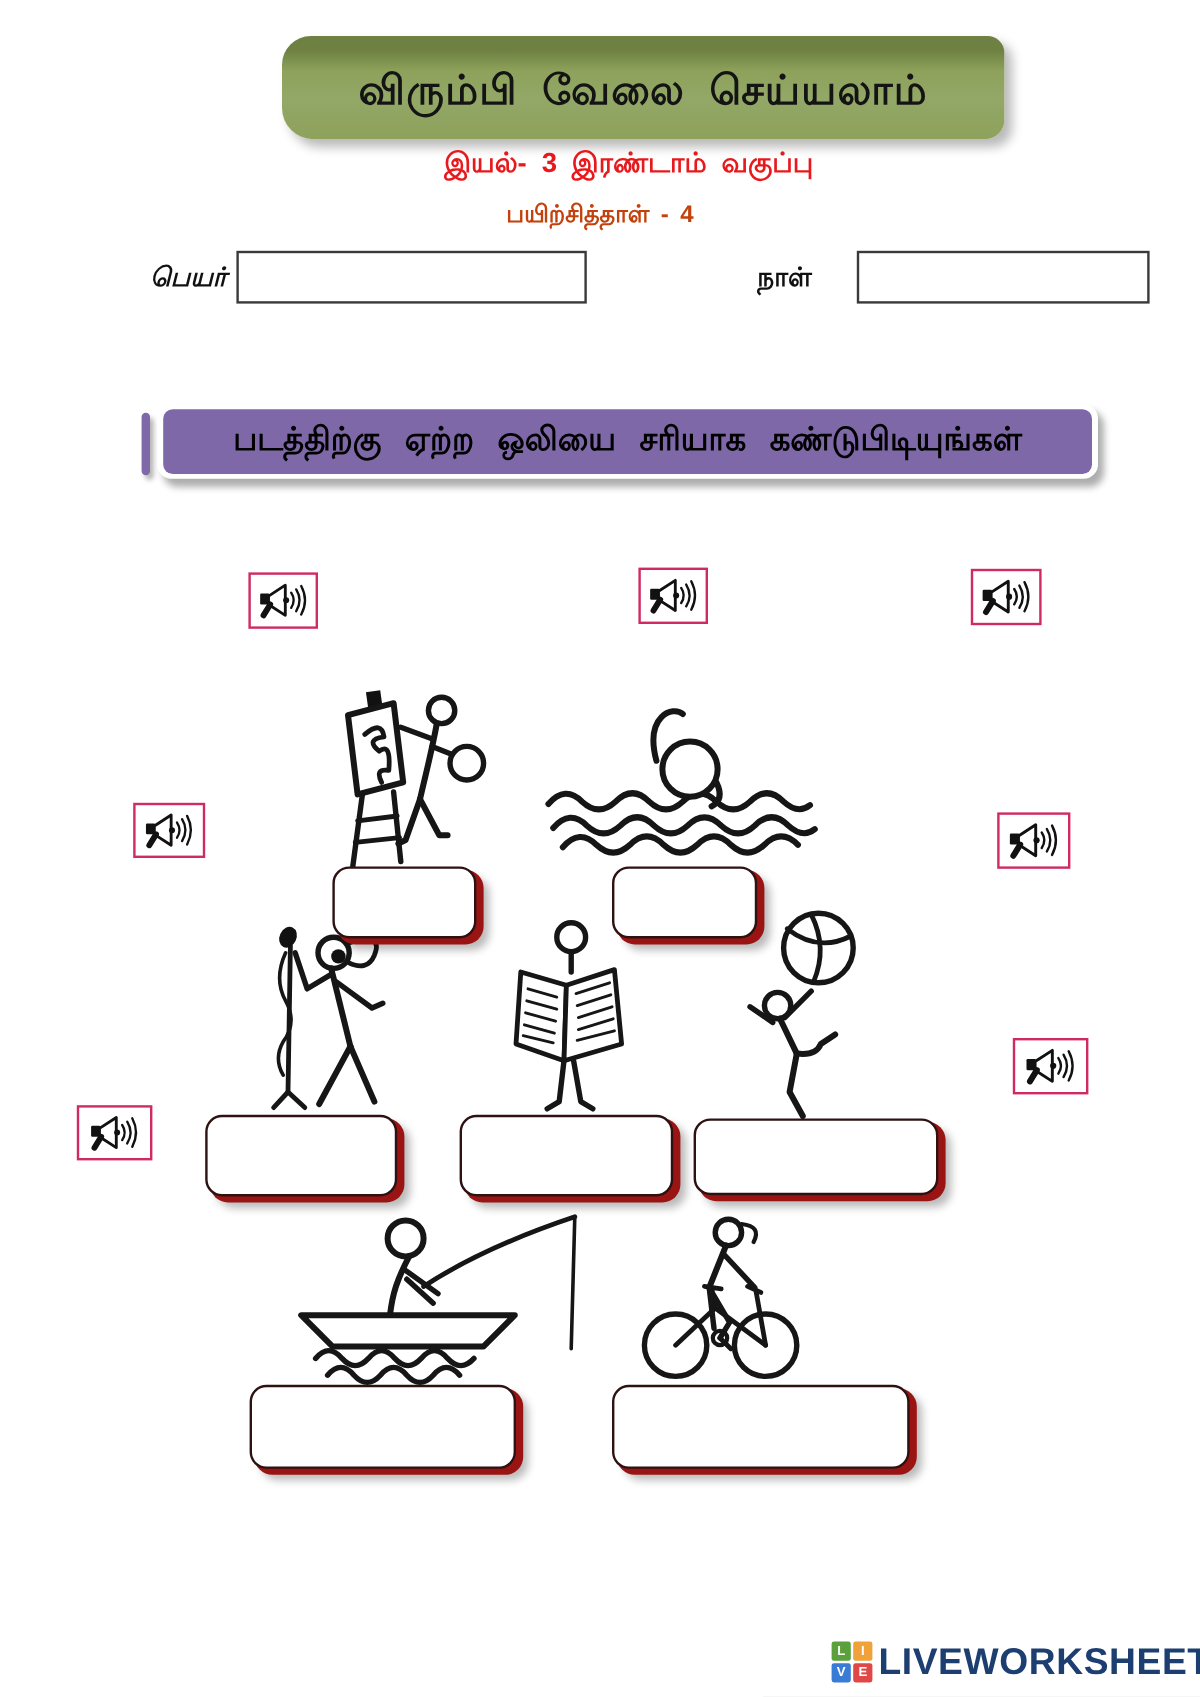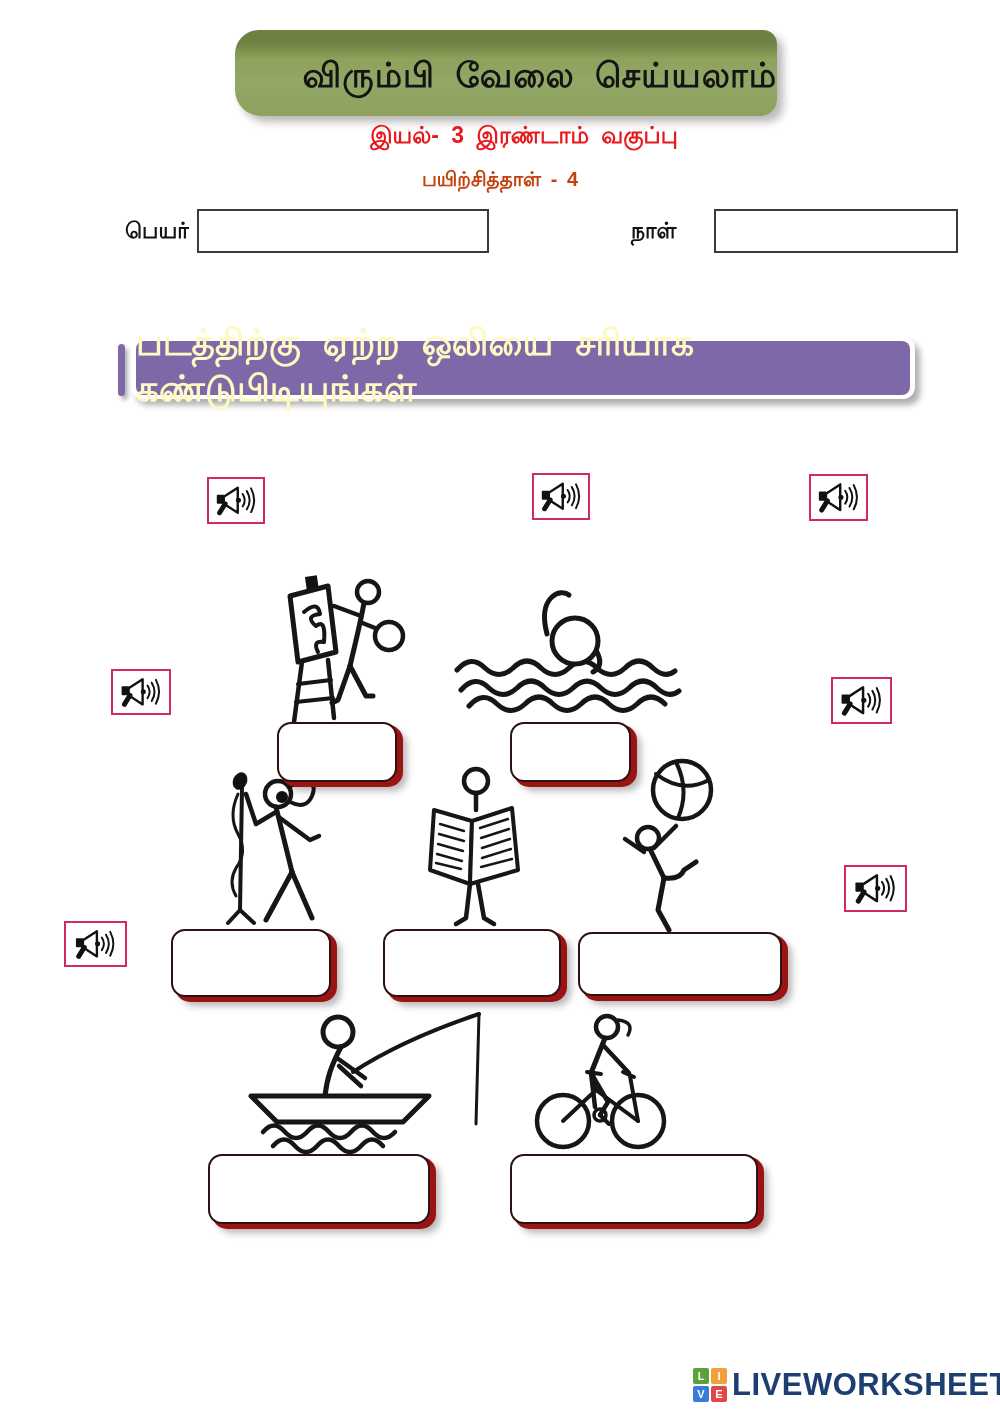--- a/index.html
+++ b/index.html
@@ -1,45 +1,45 @@
 <!DOCTYPE html>
 <html><head>
 <meta charset="utf-8">
 <style>
   html,body{margin:0;padding:0;background:#e8e8e8;font-family:"Liberation Sans","DejaVu Sans",sans-serif;}
   .sheet{position:relative;width:1000px;height:1414px;margin:0 auto;background:#ffffff;overflow:hidden;}
 
   
-  .banner{position:absolute;left:235px;top:30px;width:542px;height:86px;
+  .banner{position:absolute;left:235px;top:30px;width:602px;height:86px;
     background:linear-gradient(180deg,#6e8142 0%,#6e8142 14%,#8ea25c 34%,#93a767 60%,#8ea25c 100%);
     border-radius:24px 14px 16px 26px;box-shadow:6px 6px 9px rgba(0,0,0,.28);
-    display:flex;align-items:center;justify-content:flex-end;}
+    display:flex;align-items:center;justify-content:center;}
   .banner-title{font-size:34px;font-weight:700;color:#141414;letter-spacing:1px;padding-top:10px;word-spacing:10px;}
   .line-red{position:absolute;left:0;top:122px;width:100%;text-align:center;
     font-size:23px;font-weight:700;color:#e8191c;word-spacing:6px;padding-left:24px;}
   .line-blue{position:absolute;left:0;top:168px;width:100%;text-align:center;
     font-size:20px;font-weight:700;color:#c2410c;word-spacing:4px;}
 
   
   .field-label{position:absolute;font-size:22px;font-weight:700;color:#111;}
-  .lbl-name{left:125px;top:218px;}
+  .lbl-name{left:125px;top:218px;font-style:italic;}
   .lbl-date{left:631px;top:218px;}
   .field-input{position:absolute;height:44px;background:#fff;border:2px solid #3a3a3a;
     font-size:20px;padding:0 8px;box-sizing:border-box;outline:none;}
   .inp-name{left:197px;top:209px;width:292px;}
   .inp-date{left:714px;top:209px;width:244px;}
 
   
   .instr-bar{position:absolute;left:118px;top:344px;width:7px;height:52px;background:#7e68a8;
     border-radius:4px;box-shadow:3px 4px 4px rgba(0,0,0,.3);}
   .instr-frame{position:absolute;left:131px;top:337px;width:784px;height:62px;background:#fff;
     border-radius:12px;box-shadow:5px 6px 6px rgba(0,0,0,.32);padding:4px 5px;box-sizing:border-box;}
   .instr-inner{width:100%;height:100%;background:#7e68a8;border-radius:8px;
     display:flex;align-items:center;justify-content:center;}
-  .instr-text{font-size:36px;font-weight:700;color:#fef9c3;word-spacing:12px;}
+  .instr-text{font-size:27px;font-weight:700;color:#000000;word-spacing:12px;}
 
   
   .audio-btn{position:absolute;background:#fff;border:2.5px solid #d12a63;box-sizing:border-box;
     display:flex;align-items:center;justify-content:center;cursor:pointer;padding:1px;}
   .audio-btn svg{width:86%;height:84%;}
   .spk1{left:207px;top:477px;width:58px;height:47px;}
   .spk2{left:532px;top:473px;width:58px;height:47px;}
   .spk3{left:809px;top:474px;width:59px;height:47px;}
   .spk4{left:111px;top:669px;width:60px;height:46px;}
   .spk5{left:831px;top:677px;width:61px;height:47px;}

